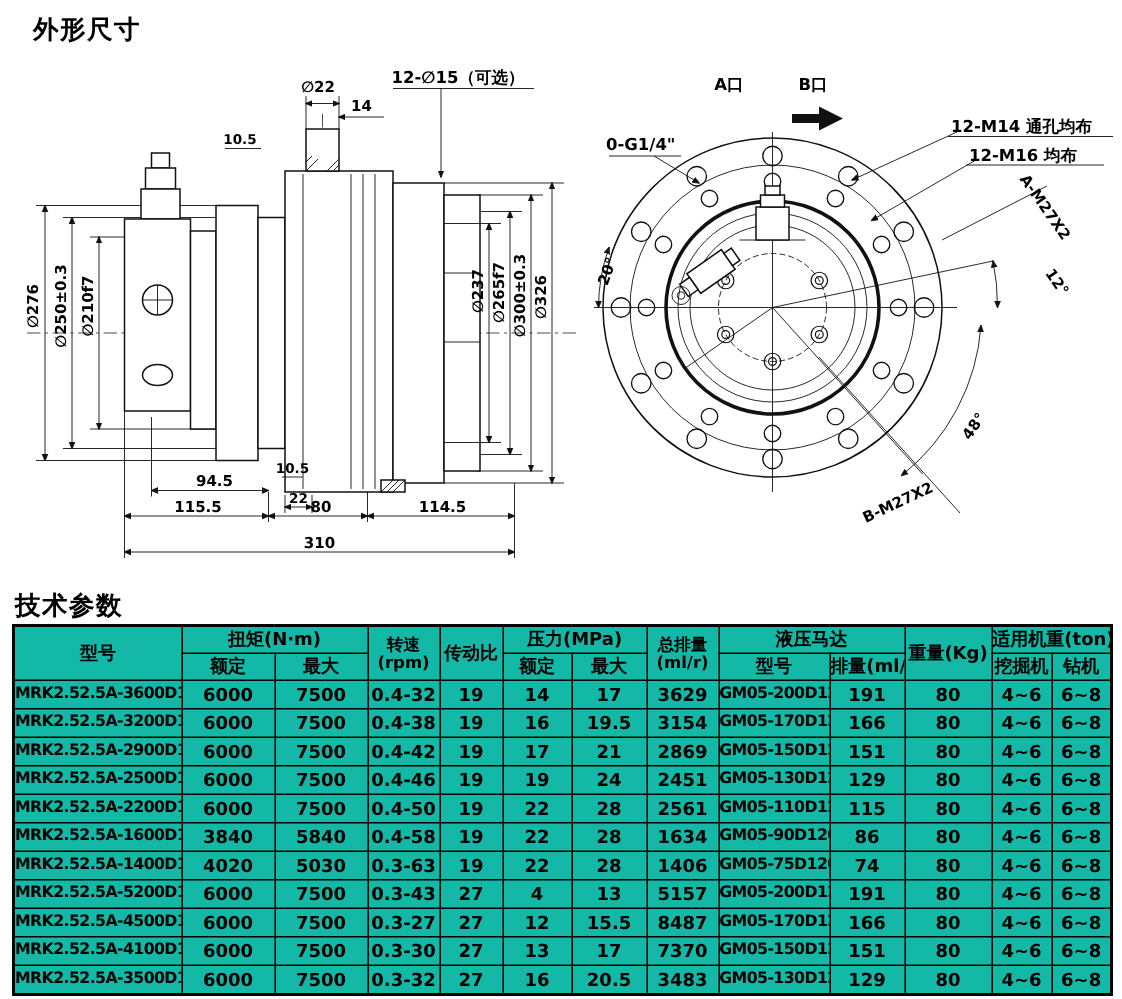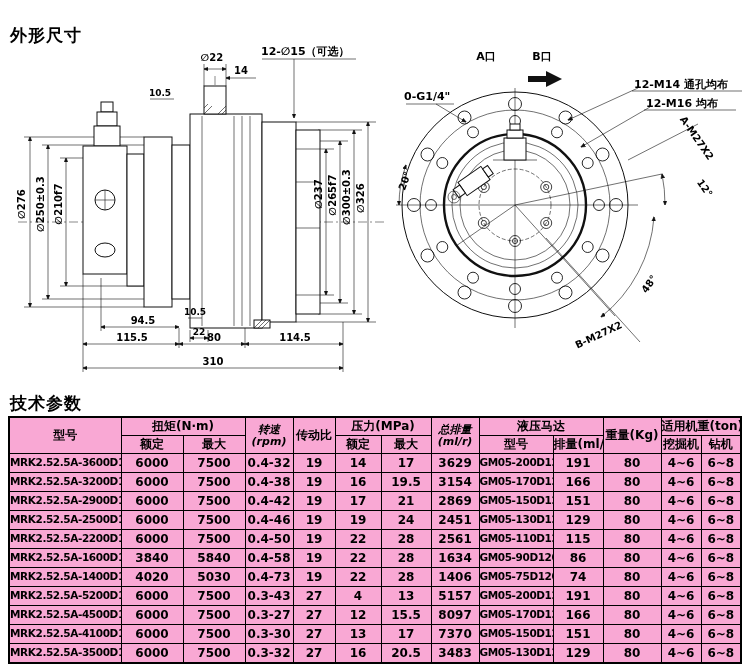--- a/index.html
+++ b/index.html
@@ -1,40 +1,40 @@
 <!DOCTYPE html>
 <html><head>
 <meta charset="utf-8">
 <style>
   html,body{margin:0;padding:0;}
   body{width:748px;height:666px;background:#fff;color:#000;
        font-family:"DejaVu Sans","Liberation Sans",sans-serif;position:relative;overflow:hidden;}
   .sec-title{position:absolute;left:10px;margin:0;font-size:17px;font-weight:bold;letter-spacing:1px;}
-  #dims-title{top:24px;}
+  #dims-title{top:8px;margin-left:12px;}
   #specs-title{top:392px;font-family:Liberation Serif, serif;}
   svg{position:absolute;}
   #side-svg{left:4px;top:42px;}
   #front-svg{left:396px;top:42px;}
   svg text{fill:#000;font-weight:bold;font-family:"DejaVu Sans","Liberation Sans",sans-serif;}
   .dim{font-size:10px;}
   .dimsm{font-size:9px;}
   .note{font-size:11px;}
   line,polyline,path,circle,rect,ellipse{stroke:#111;}
   .thin{stroke-width:.6;fill:none;}
   .med{stroke-width:1;fill:none;}
   .part{stroke-width:1;fill:#fff;}
   .cl{stroke-width:.5;stroke-dasharray:9 3 2 3;fill:none;}
   table{position:absolute;left:8px;top:416px;width:732px;border-collapse:collapse;
-        table-layout:fixed;border:2px solid #000;background:#f9a8d4;}
+        table-layout:fixed;border:2px solid #000;background:#14b8a6;}
   th,td{border:1px solid #000;padding:0;text-align:center;font-weight:bold;
         font-size:12px;line-height:1.05;white-space:nowrap;overflow:hidden;}
   thead th{height:17px;font-size:12px;}
   tbody td{height:18px;}
   td.c-model,td.c-motor{font-size:10.5px;letter-spacing:-.4px;}
-  .h2line{font-size:11px;display:block;font-style:italic;}
+  .h2line{font-size:11px;display:block;}
 </style>
 </head>
 <body>
 
 <h1 class="sec-title" id="dims-title">外形尺寸</h1>
 <h1 class="sec-title" id="specs-title">技术参数</h1>
 
 <svg id="side-svg" width="392" height="348" viewBox="0 0 392 348">
   <defs>
     <marker id="ahL" viewBox="0 0 10 10" refX="9" refY="5" markerWidth="8" markerHeight="8" orient="auto-start-reverse">
@@ -395,21 +395,21 @@
         <td class="c-motor">GM05-90D1202</td>
         <td>86</td>
         <td>80</td>
         <td>4~6</td>
         <td>6~8</td>
       </tr>
       <tr>
         <td class="c-model">MRK2.52.5A-1400D1202</td>
         <td>4020</td>
         <td>5030</td>
-        <td>0.4-73</td>
+        <td>0.3-63</td>
         <td>19</td>
         <td>22</td>
         <td>28</td>
         <td>1406</td>
         <td class="c-motor">GM05-75D1202</td>
         <td>74</td>
         <td>80</td>
         <td>4~6</td>
         <td>6~8</td>
       </tr>
@@ -429,21 +429,21 @@
         <td>6~8</td>
       </tr>
       <tr>
         <td class="c-model">MRK2.52.5A-4500D1202</td>
         <td>6000</td>
         <td>7500</td>
         <td>0.3-27</td>
         <td>27</td>
         <td>12</td>
         <td>15.5</td>
-        <td>8097</td>
+        <td>8487</td>
         <td class="c-motor">GM05-170D1202</td>
         <td>166</td>
         <td>80</td>
         <td>4~6</td>
         <td>6~8</td>
       </tr>
       <tr>
         <td class="c-model">MRK2.52.5A-4100D1202</td>
         <td>6000</td>
         <td>7500</td>

